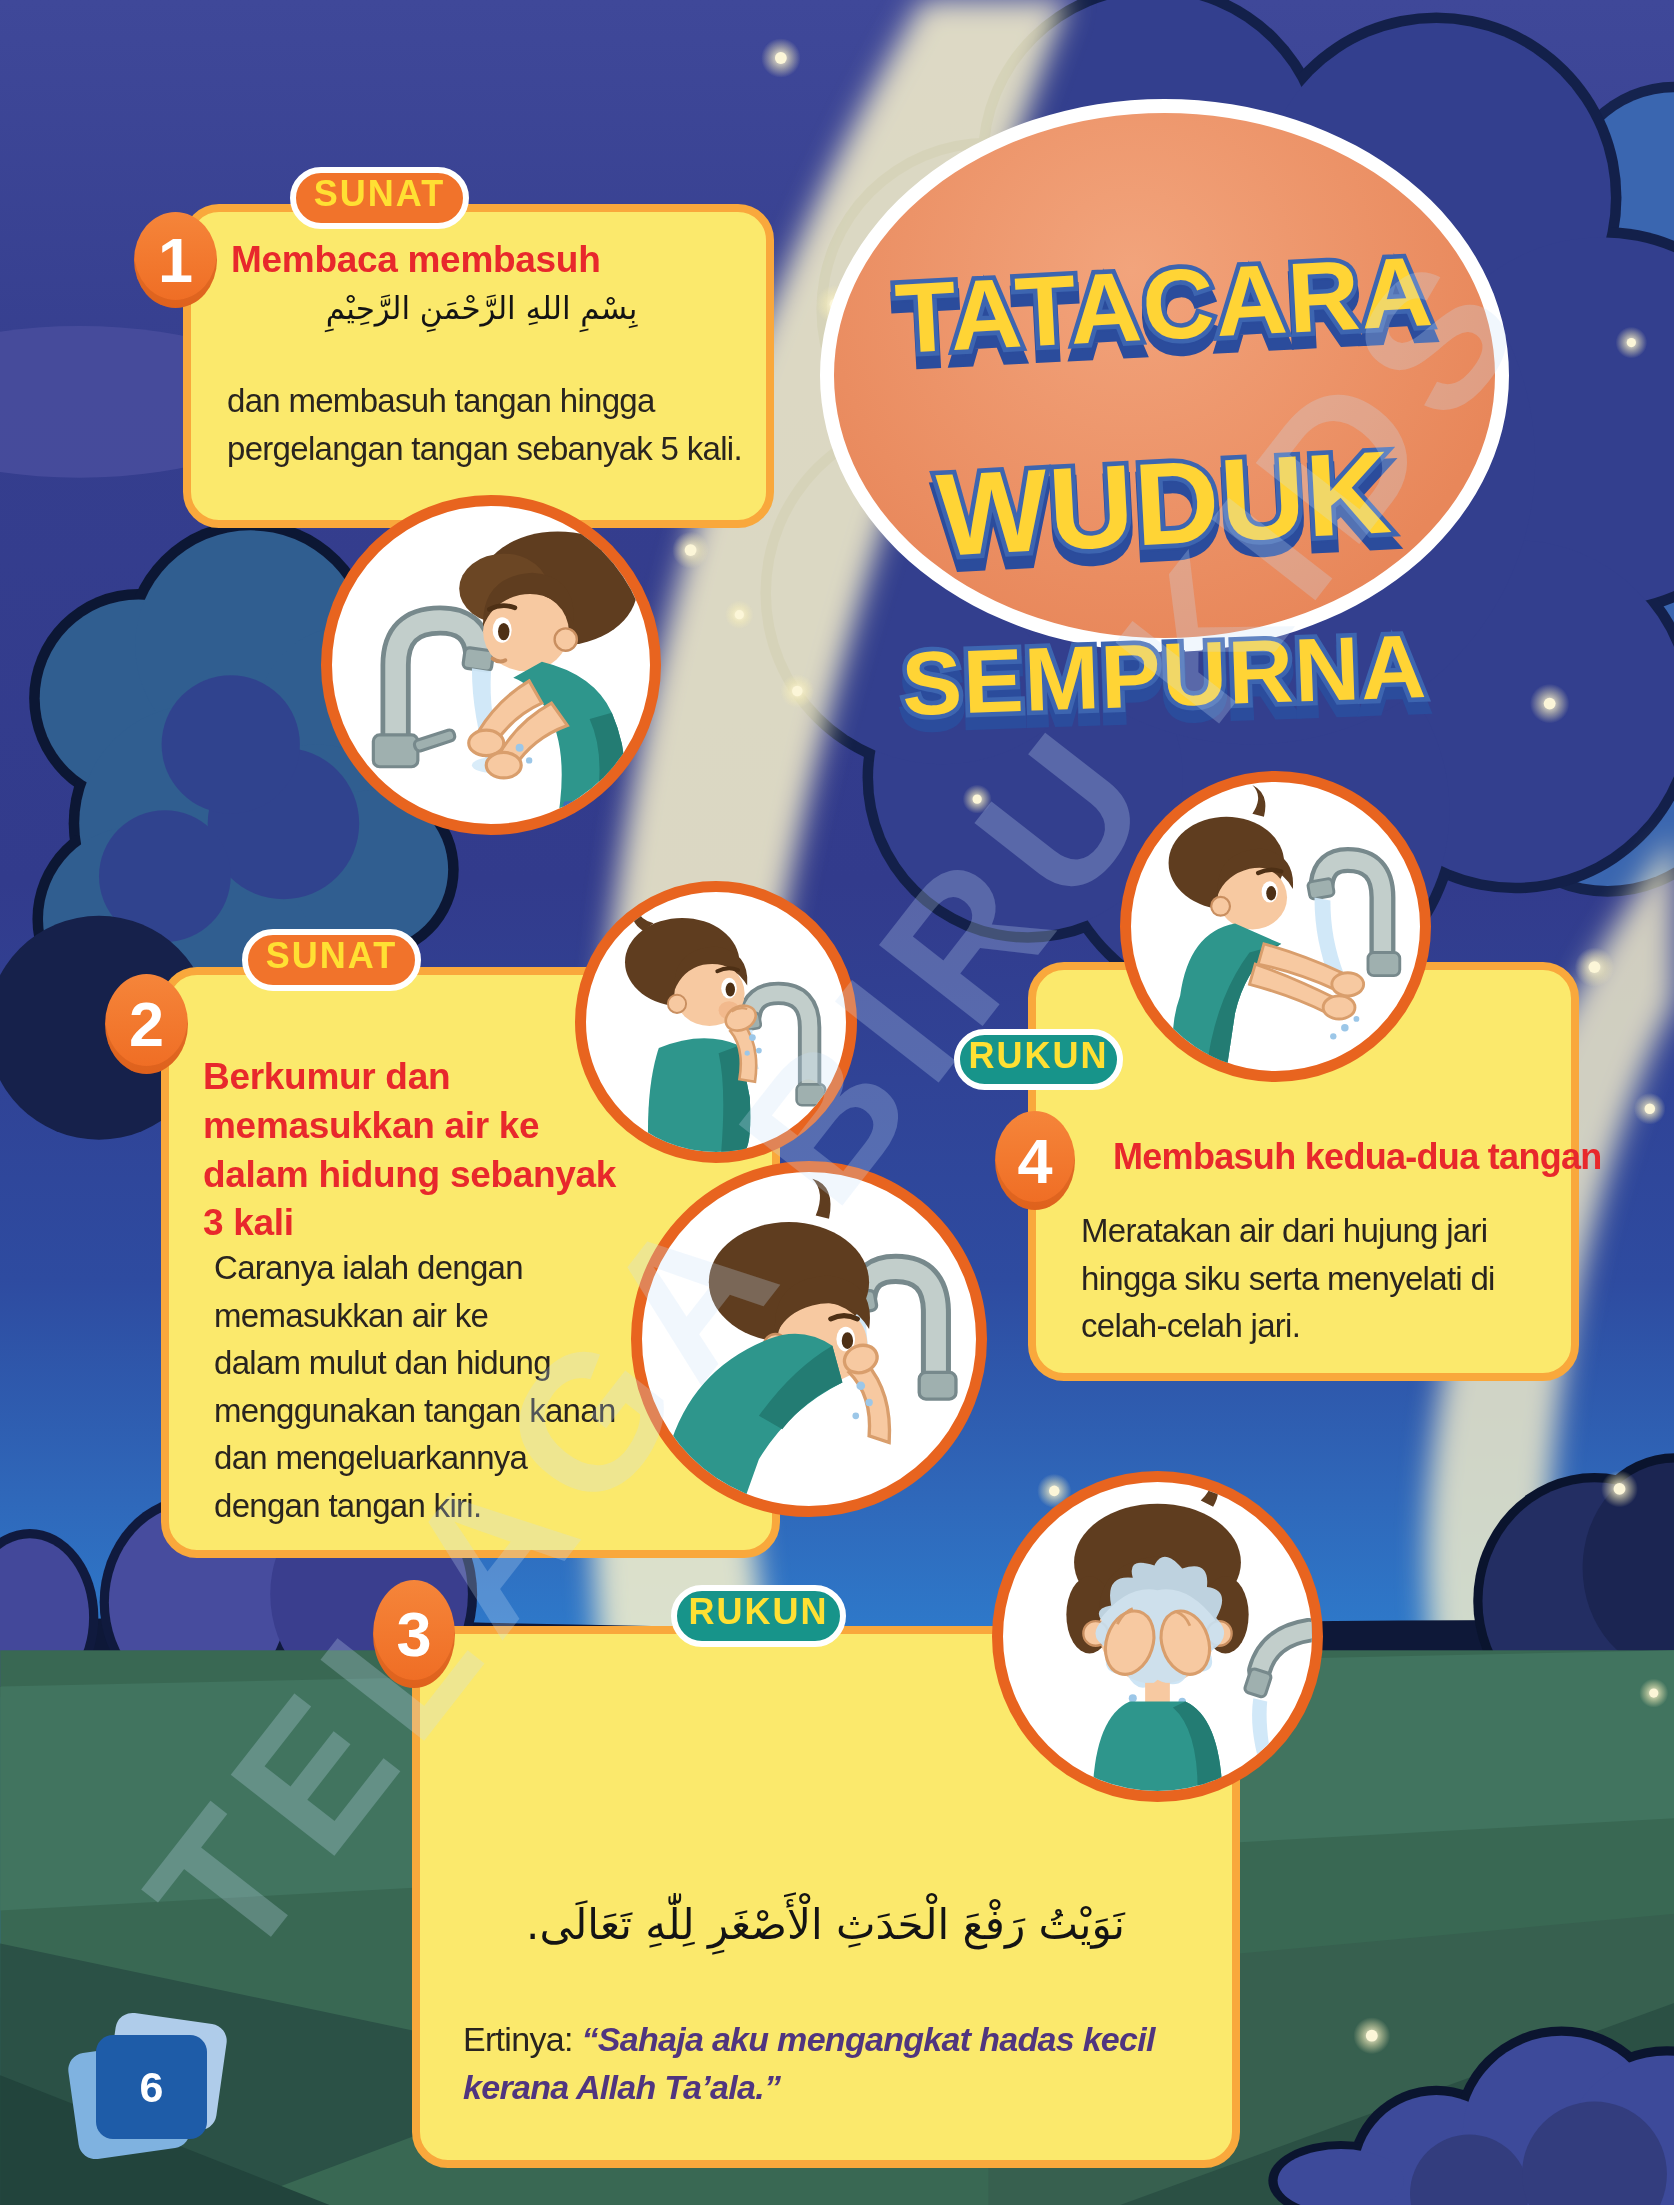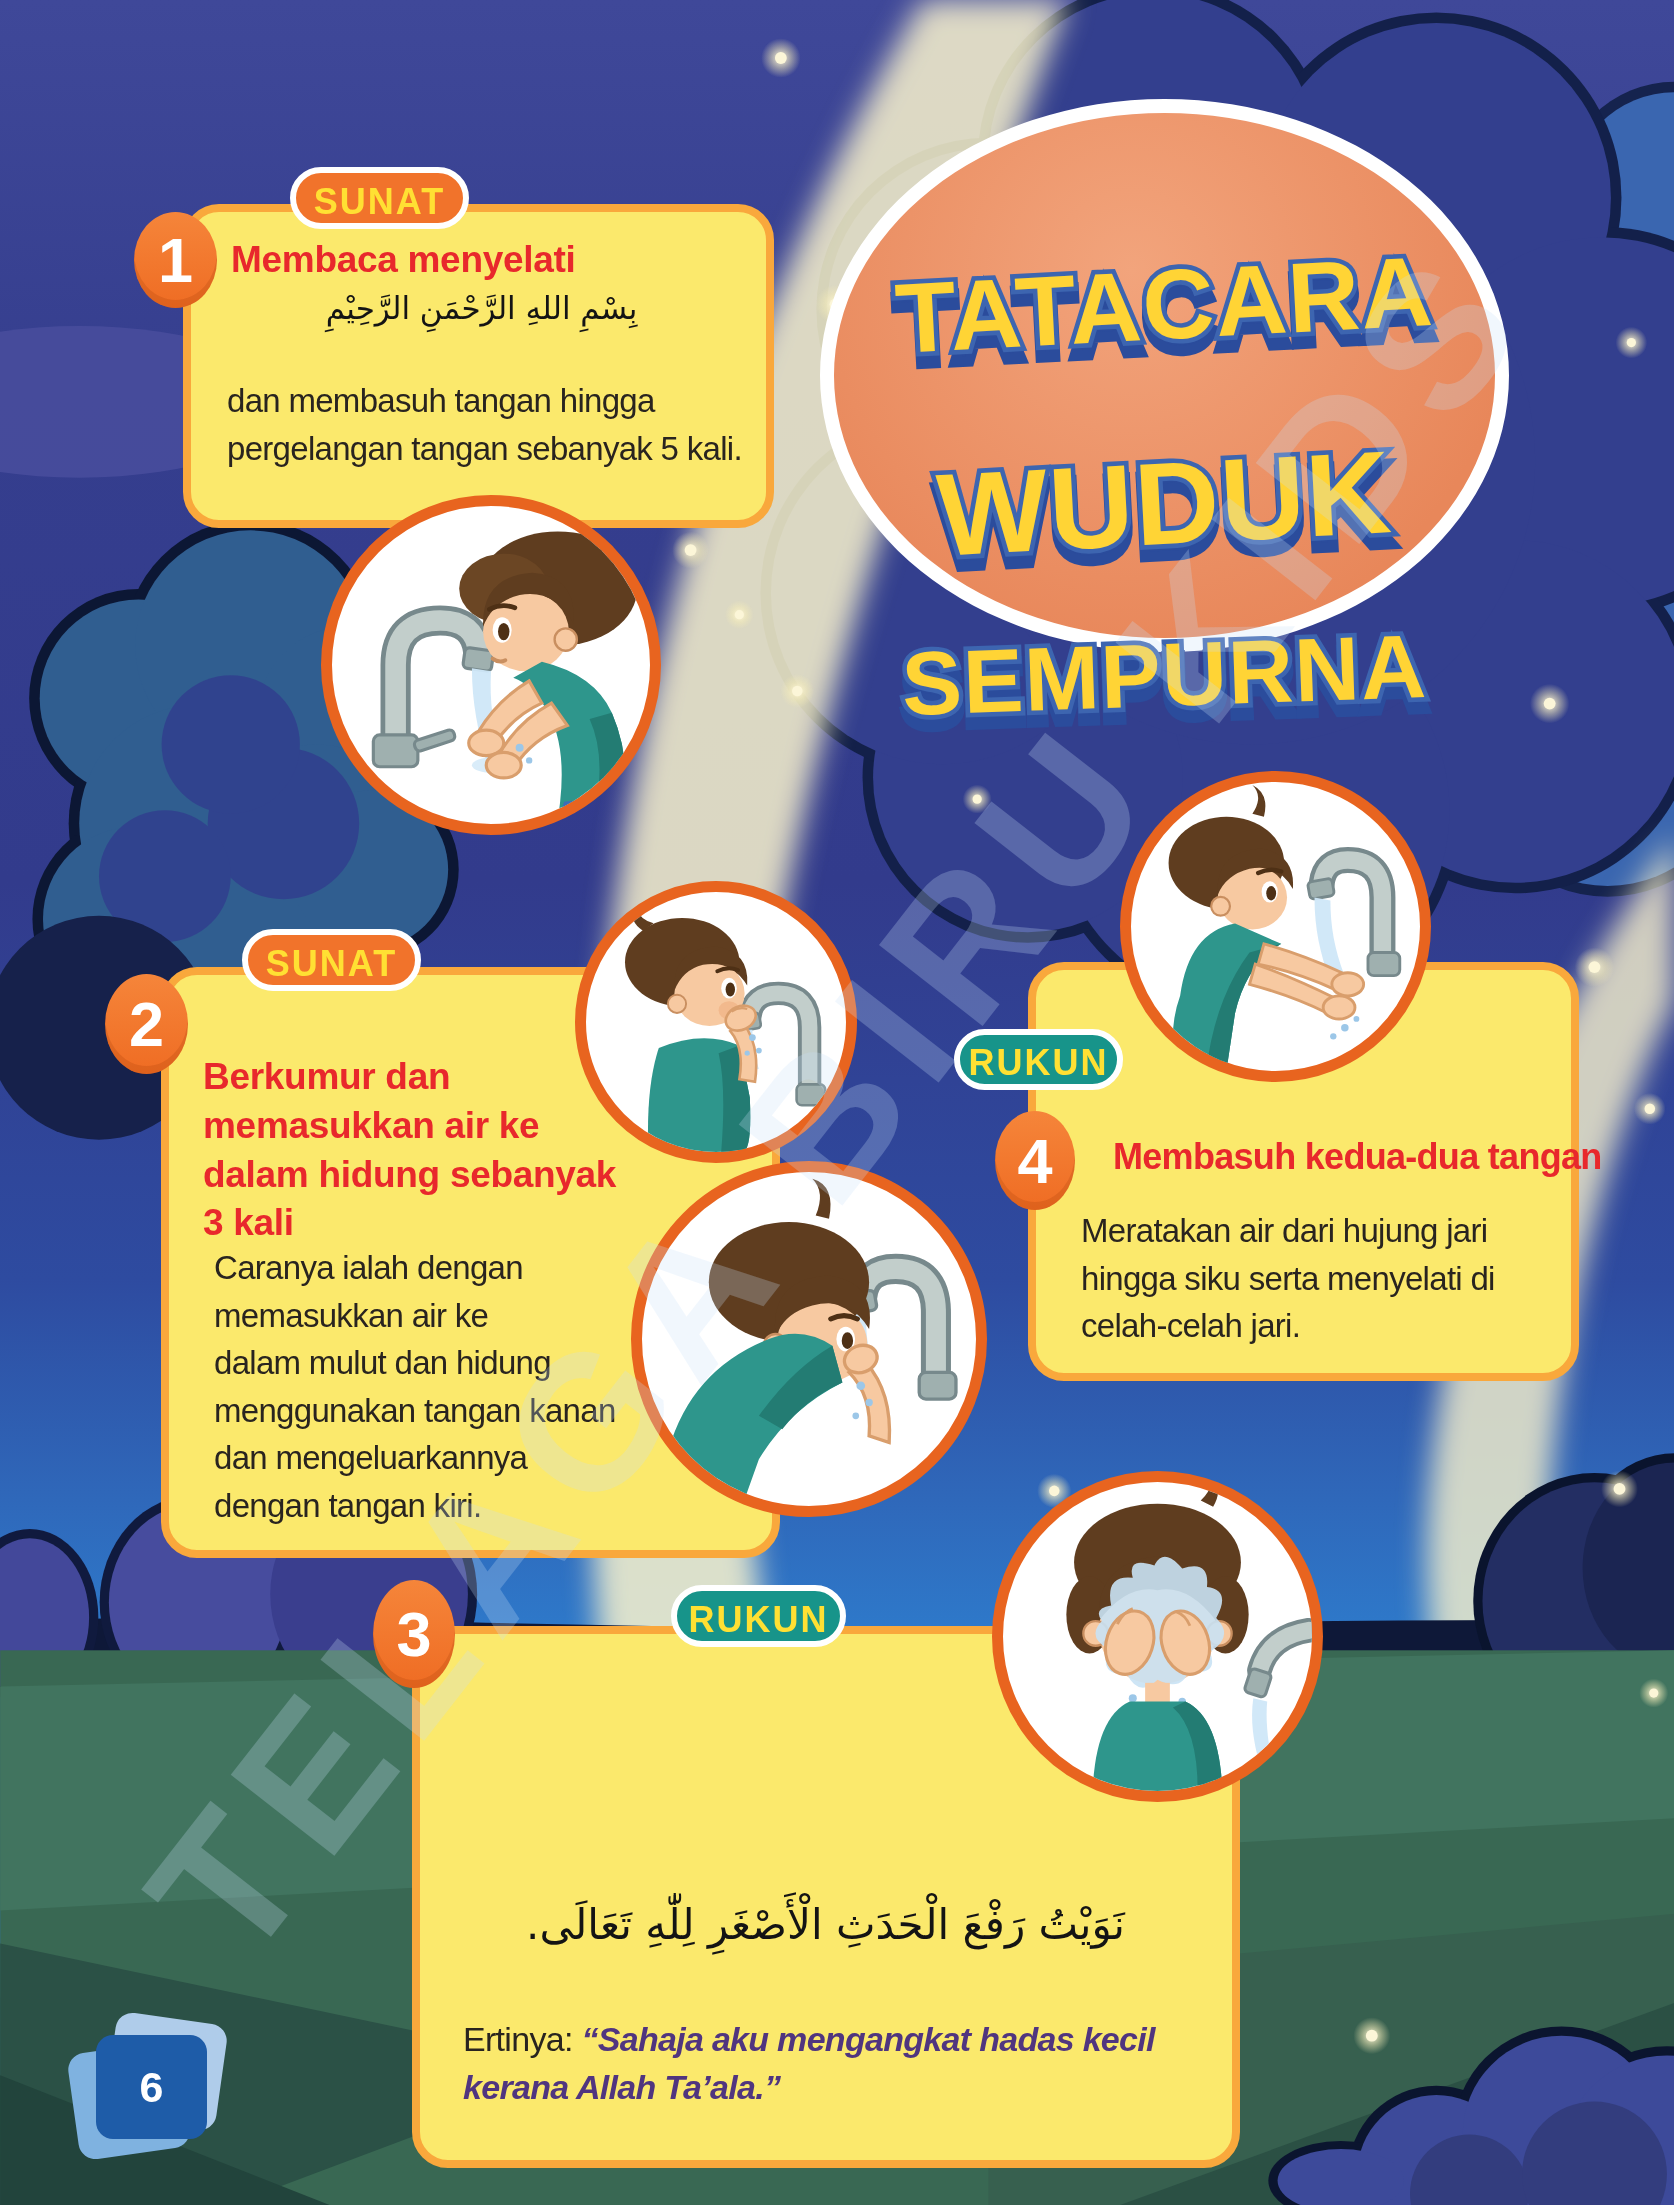--- a/index.html
+++ b/index.html
@@ -4,21 +4,21 @@
 <style>
   html,body{margin:0;padding:0;background:#222;}
   .page{
     position:relative;width:1675px;height:2205px;overflow:hidden;
     font-family:"Liberation Sans",sans-serif;
     background:linear-gradient(180deg,#3F4899 0%,#353E8E 18%,#323B8C 40%,#2E4BA0 58%,#2F68BA 68%,#2E79CA 74%,#2E79CA 100%);
   }
   .bg-svg{position:absolute;left:0;top:0;z-index:1;}
   
   .card{position:absolute;background:#FBE96C;border:8.6px solid #F9A83C;border-radius:36px;box-sizing:border-box;z-index:10;}
-  .badge{position:absolute;display:flex;align-items:flex-end;justify-content:center;
+  .badge{position:absolute;display:flex;align-items:flex-start;justify-content:center;
     border:6px solid #fff;border-radius:40px;z-index:14;
     font-weight:bold;font-size:36px;letter-spacing:2px;color:#FFE033;box-sizing:border-box;}
   .badge.sunat{background:#F1732B;}
   .badge.rukun{background:#17948A;}
   .numcircle{position:absolute;display:flex;align-items:center;justify-content:center;border-radius:50%;
     background:linear-gradient(180deg,#F5853A 0%,#EF6C23 100%);
     box-shadow:inset 0 -8px 0 rgba(150,50,0,.18);
     color:#fff;font-weight:bold;font-size:63px;z-index:14;}
   .step-title{position:absolute;color:#E8282C;font-weight:bold;font-size:37px;line-height:1.32;
     letter-spacing:-0.3px;white-space:pre-line;z-index:12;}
@@ -243,21 +243,21 @@
     <span class="bubble t-line3" data-text="SEMPURNA">SEMPURNA</span>
   </div>
 
   <div class="card" style="left:183px;top:204px;width:591px;height:324px;"></div>
   <div class="badge sunat" style="left:290px;top:167px;width:179px;height:62px;">
       <span>SUNAT</span>
     </div>
   <div class="numcircle" style="left:134px;top:212px;width:83px;height:96px;">
       <span>1</span>
     </div>
-  <div class="step-title" style="left:231px;top:236px;width:474px;">Membaca menyelati</div>
+  <div class="step-title" style="left:231px;top:236px;width:474px;">Membaca membasuh</div>
   <div class="arabic" style="left:198px;top:290px;width:567px;font-size:31px;">بِسْمِ اللهِ الرَّحْمَنِ الرَّحِيْمِ</div>
   <div class="step-body" style="left:227px;top:377px;width:540px;">dan membasuh tangan hingga
 pergelangan tangan sebanyak 5 kali.</div>
   <div class="photo-circle" style="left:321px;top:495px;width:340px;height:340px;">
     <svg viewBox="0 0 200 200">
       <g>
         <path d="M40,152 V100 Q40,72 68,72 Q90,72 92,92" fill="none" stroke="#77898C" stroke-width="19" stroke-linecap="round"></path>
         <path d="M40,152 V100 Q40,72 68,72 Q90,72 92,92" fill="none" stroke="#C2CECB" stroke-width="13" stroke-linecap="round"></path>
         <rect x="83" y="90" width="18" height="13" rx="3" fill="#9FB0AF" stroke="#77898C" stroke-width="2" transform="rotate(8 92 96)"></rect>
         <rect x="26" y="144" width="28" height="20" rx="4" fill="#9FB0AF" stroke="#77898C" stroke-width="2"></rect>

